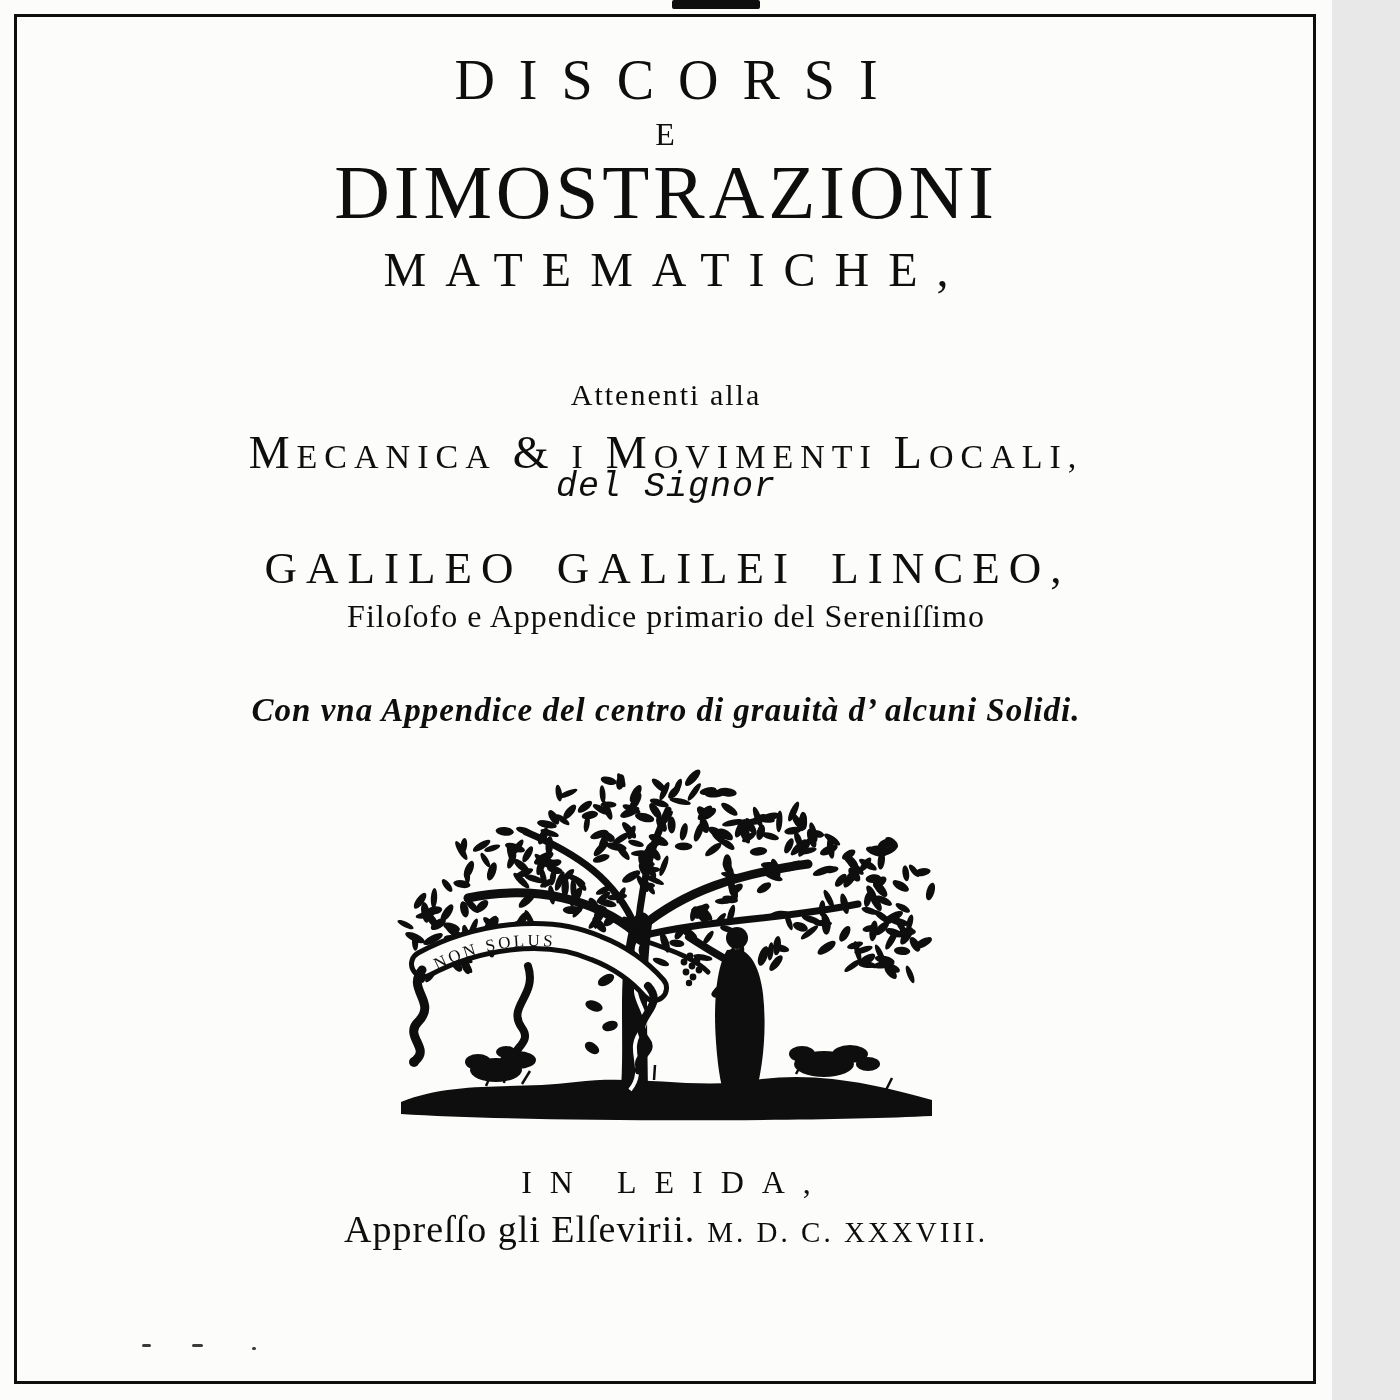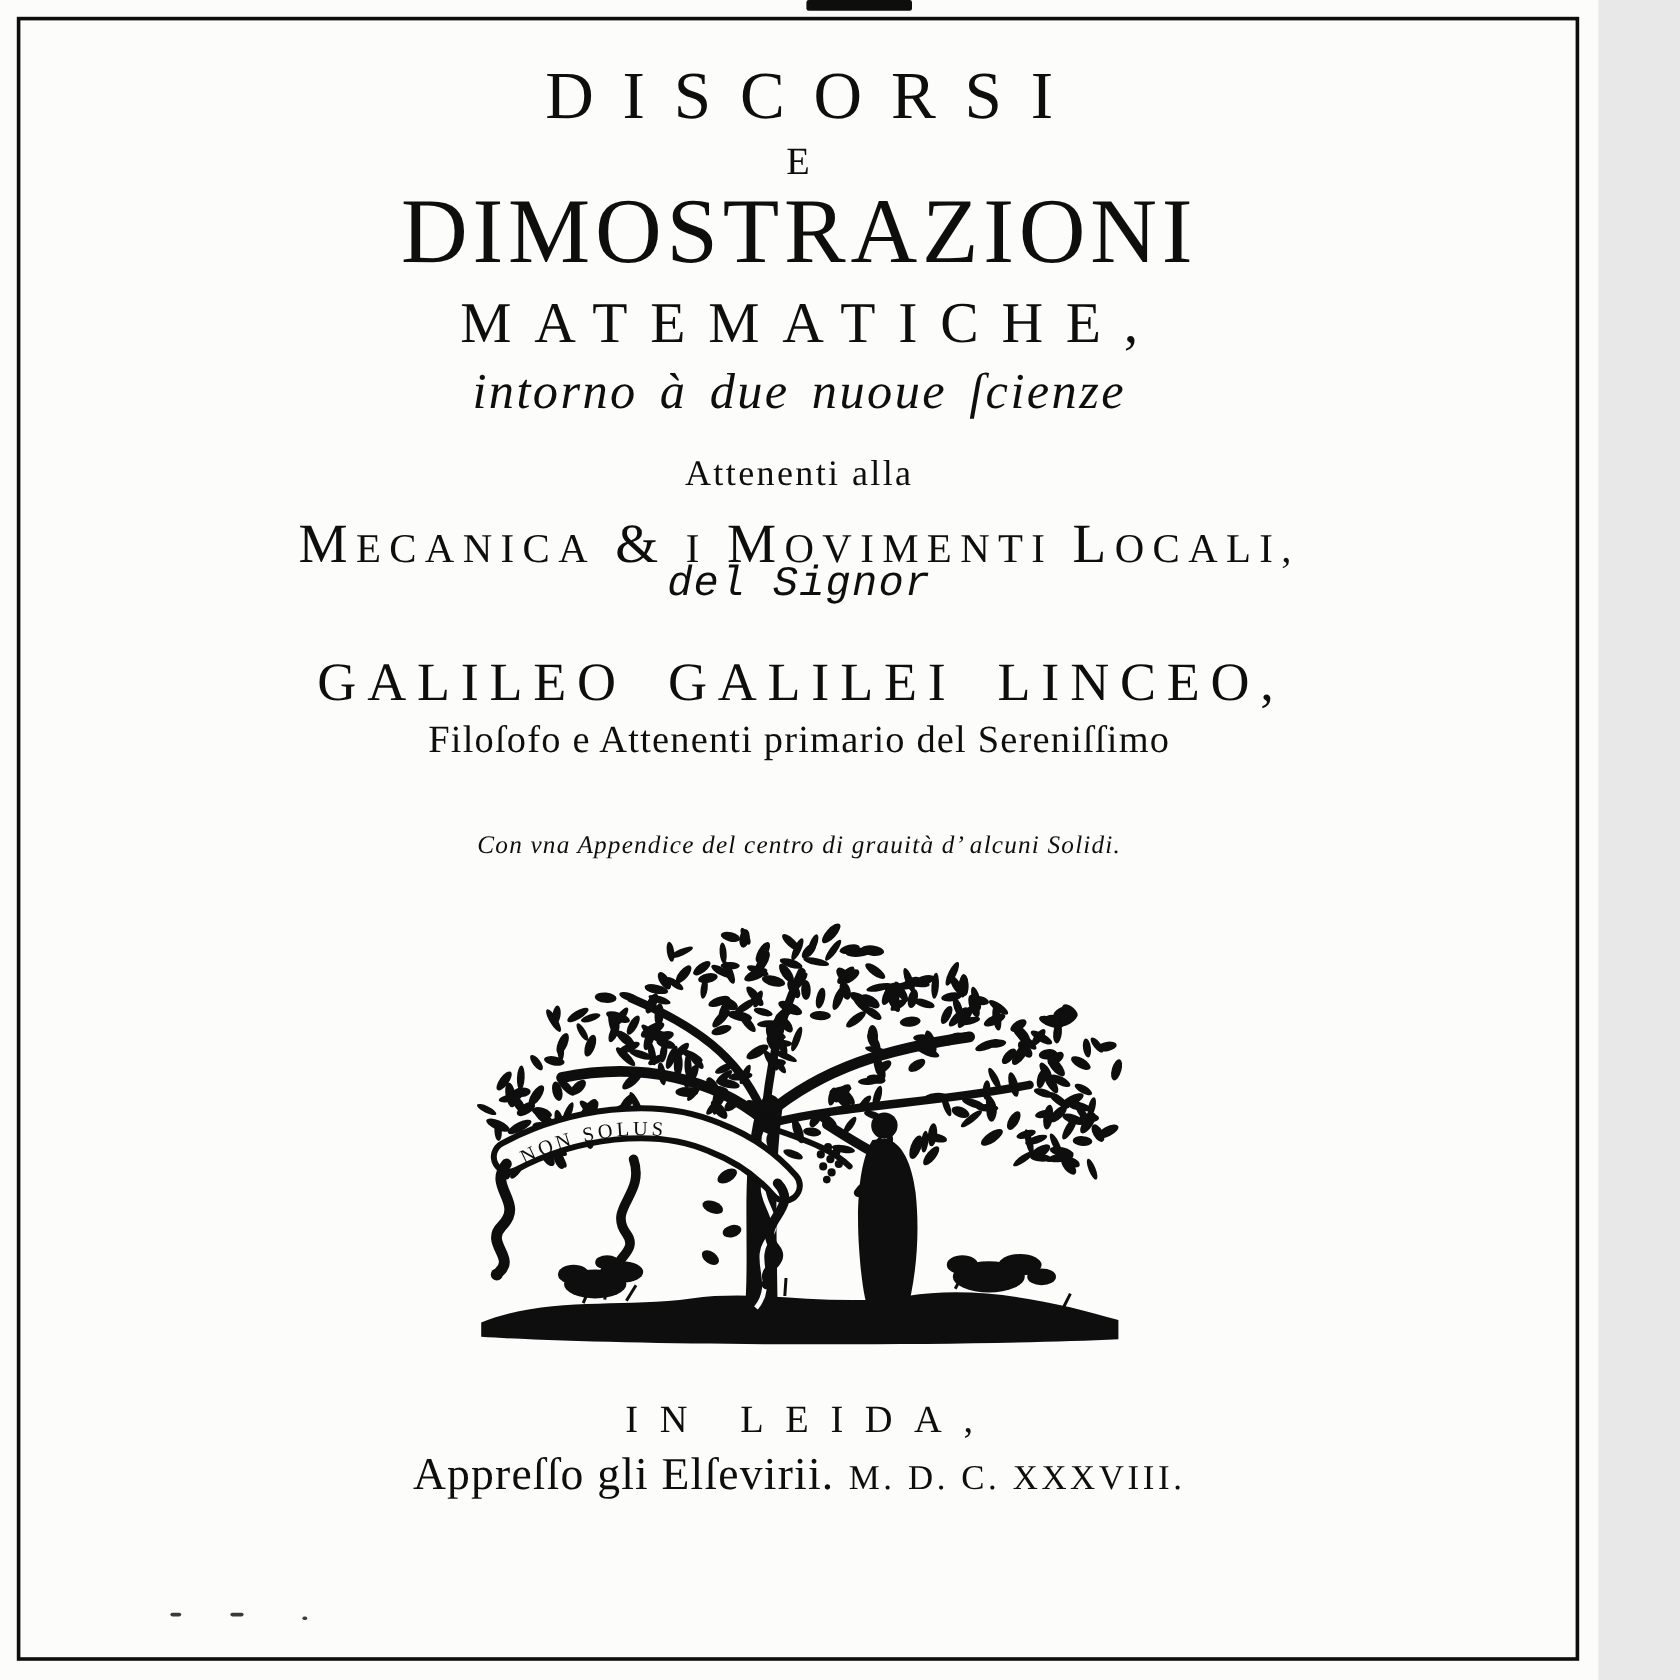--- a/index.html
+++ b/index.html
@@ -37,21 +37,21 @@
   .t-matematiche{top:246px;font-size:48px;letter-spacing:19px;padding-left:19px;}
   .t-intorno{top:306px;font-size:42px;font-style:italic;letter-spacing:2px;word-spacing:6px;}
   .t-attenenti{top:380px;font-size:30px;letter-spacing:2px;}
   .t-mecanica{top:430px;font-size:34px;letter-spacing:7px;}
   .t-mecanica .bigcap{font-size:46px;}
   .t-mecanica .gap{display:inline-block;width:16px;}
   .t-delsignor{top:470px;font-size:35px;font-style:italic;letter-spacing:1px;font-family:Liberation Mono, monospace;}
   .t-galileo{top:546px;font-size:45px;letter-spacing:9px;word-spacing:14px;padding-left:3px;}
   .t-filosofo{top:600px;font-size:32px;letter-spacing:1px;}
   .t-grand{top:638px;font-size:33px;letter-spacing:1px;}
-  .t-appendix{top:694px;font-size:21px;font-style:italic;font-weight:400;letter-spacing:1px;text-align:center;}
+  .t-appendix{top:694px;font-size:33px;font-style:italic;font-weight:700;letter-spacing:1px;text-align:center;}
   .t-leida{top:1166px;font-size:32px;letter-spacing:18px;padding-left:18px;}
   .t-imprint{
     top:1210px;display:flex;justify-content:center;align-items:baseline;gap:12px;
   }
   .t-imprint .publisher{font-size:38px;letter-spacing:1px;}
   .t-imprint .year{font-size:29px;letter-spacing:3px;}
   .emblem{
     position:absolute;top:768px;left:50%;
     transform:translateX(-50%);
     width:560px;height:360px;
@@ -63,30 +63,29 @@
 
 <div class="page">
 
   <div class="frame"></div>
   <div class="ink-blot-top"></div>
 
   <div class="line t-discorsi">DISCORSI</div>
   <div class="line t-e">E</div>
   <div class="line t-dimostrazioni">DIMOSTRAZIONI</div>
   <div class="line t-matematiche">MATEMATICHE,</div>
-  <div class="line t-intorno">intorno à due nuoue ſcienze</div>
   <div class="line t-attenenti">Attenenti alla</div>
 
   <div class="line t-mecanica">
     <span class="bigcap">M</span><span>ECANICA</span><span class="gap"></span><span class="bigcap">&amp;</span><span class="gap"></span><span>I</span><span class="gap"></span><span class="bigcap">M</span><span>OVIMENTI</span><span class="gap"></span><span class="bigcap">L</span><span>OCALI,</span>
   </div>
 
   <div class="line t-delsignor">del Signor</div>
   <div class="line t-galileo">GALILEO GALILEI LINCEO,</div>
-  <div class="line t-filosofo">Filoſofo e Attenenti primario del Sereniſſimo</div>
+  <div class="line t-filosofo">Filoſofo e Appendice primario del Sereniſſimo</div>
   <div class="line t-appendix">Con vna Appendice del centro di grauità d’ alcuni Solidi.</div>
 
   <div class="emblem">
     <svg viewBox="0 0 560 360" xmlns="http://www.w3.org/2000/svg">
 
       <g>
         <path d="M15,334 C70,312 130,322 190,314 C250,306 310,322 370,312 C430,302 498,318 546,332 L546,348 C420,354 140,354 15,346 Z" fill="#0e0e0e"></path>
         <path d="M100,318 l6,-14 M118,315 l2,-16 M136,316 l8,-13 M250,310 l5,-14 M268,312 l1,-15 M410,306 l7,-13 M428,306 l2,-15 M500,322 l6,-12" stroke="#0e0e0e" stroke-width="2.5" fill="none"></path>
 
         <g fill="#0e0e0e">

